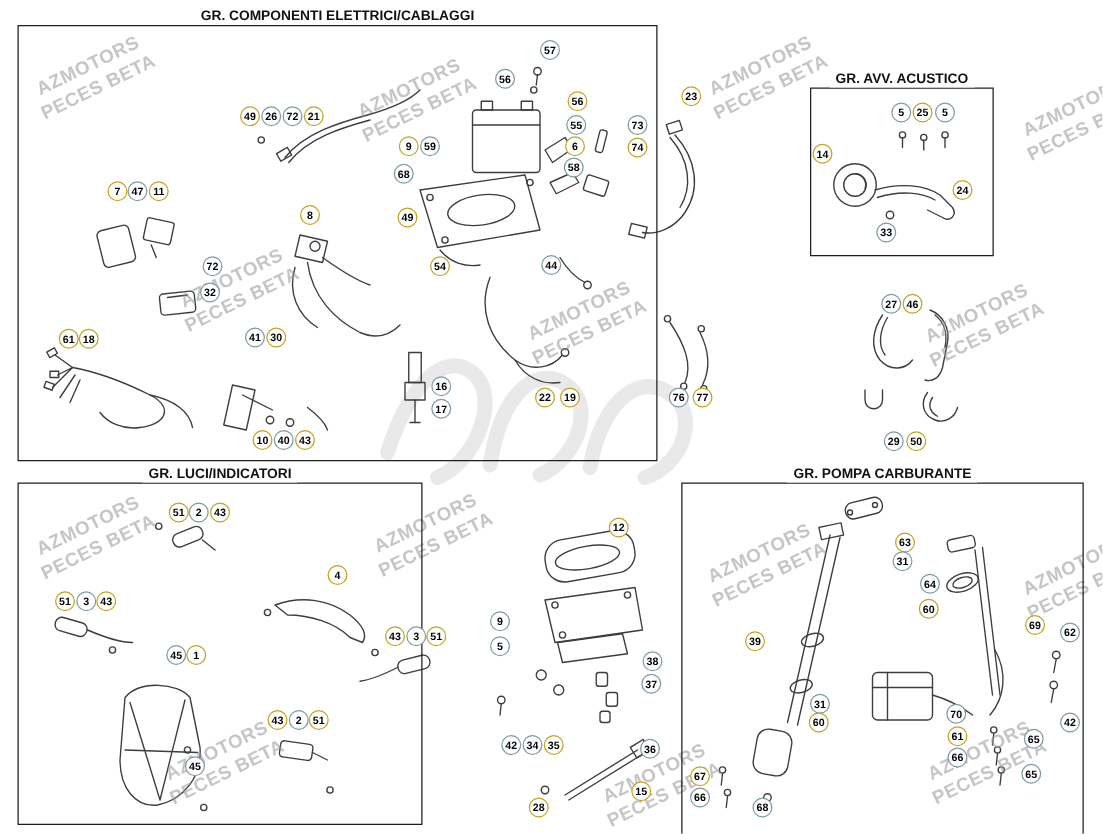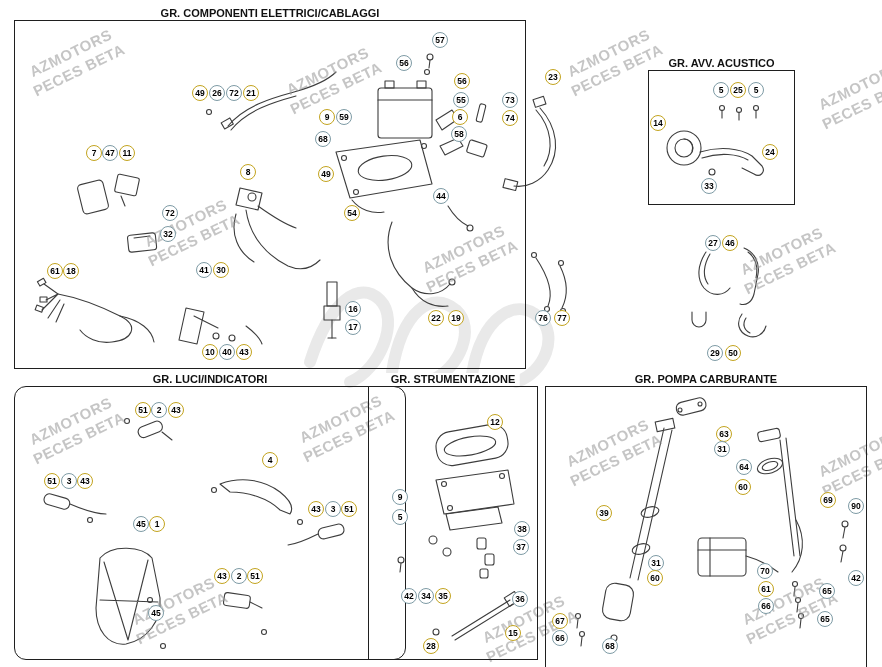--- a/index.html
+++ b/index.html
@@ -5,21 +5,21 @@
   html,body{margin:0;padding:0;background:#fff;}
   #page{
     position:relative;width:882px;height:667px;background:#ffffff;
     overflow:hidden;font-family:"Liberation Sans",sans-serif;
   }
   
   .panel{position:absolute;border:1px solid #1f1f1f;box-sizing:border-box;background:transparent;z-index:4;}
   #panel-electrical{left:14px;top:20px;width:512px;height:349px;}
   #panel-horn{left:648px;top:70px;width:147px;height:135px;}
   #panel-accessories{left:648px;top:218px;width:147px;height:147px;}
-  #panel-lights{left:14px;top:386px;width:392px;height:274px;border-radius:12px;}
+  #panel-lights{left:14px;top:386px;width:324px;height:274px;}
   #panel-instruments{left:368px;top:386px;width:170px;height:274px;}
   #panel-fuelpump{left:545px;top:386px;width:322px;height:296px;}
   .panel-title{
     position:absolute;top:-14px;left:50%;transform:translateX(-50%);
     background:#fff;padding:0 5px;font-size:11px;font-weight:bold;color:#111;
     white-space:nowrap;line-height:13px;z-index:6;
   }
   
   #lineart{position:absolute;left:0;top:0;z-index:2;}
   
@@ -256,23 +256,20 @@
 
   <div class="panel" id="panel-electrical">
     <div class="panel-title">GR. COMPONENTI ELETTRICI/CABLAGGI</div>
   </div>
   <div class="panel" id="panel-horn">
     <div class="panel-title">GR. AVV. ACUSTICO</div>
   </div>
   <div class="panel" id="panel-lights">
     <div class="panel-title">GR. LUCI/INDICATORI</div>
   </div>
-  <div class="panel" id="panel-instruments">
-    <div class="panel-title">GR. STRUMENTAZIONE</div>
-  </div>
   <div class="panel" id="panel-fuelpump">
     <div class="panel-title">GR. POMPA CARBURANTE</div>
   </div>
 
   <div id="callout-layer">
       <div class="callout ct" style="left: 440px; top: 40px;">57</div>
       <div class="callout ct" style="left: 404px; top: 63px;">56</div>
       <div class="callout cy" style="left: 462px; top: 81px;">56</div>
       <div class="callout ct" style="left: 461px; top: 100px;">55</div>
       <div class="callout cy" style="left: 460px; top: 117px;">6</div>
@@ -286,21 +283,21 @@
       <div class="callout cy" style="left: 251px; top: 93px;">21</div>
       <div class="callout cy" style="left: 327px; top: 117px;">9</div>
       <div class="callout ct" style="left: 344px; top: 117px;">59</div>
       <div class="callout ct" style="left: 323px; top: 139px;">68</div>
       <div class="callout cy" style="left: 326px; top: 174px;">49</div>
       <div class="callout cy" style="left: 94px; top: 153px;">7</div>
       <div class="callout ct" style="left: 110px; top: 153px;">47</div>
       <div class="callout cy" style="left: 127px; top: 153px;">11</div>
       <div class="callout cy" style="left: 248px; top: 172px;">8</div>
       <div class="callout cy" style="left: 352px; top: 213px;">54</div>
-      <div class="callout ct" style="left: 441px; top: 196px;">44</div>
+      <div class="callout ct" style="left: 441px; top: 212px;">44</div>
       <div class="callout ct" style="left: 170px; top: 213px;">72</div>
       <div class="callout ct" style="left: 168px; top: 234px;">32</div>
       <div class="callout ct" style="left: 204px; top: 270px;">41</div>
       <div class="callout cy" style="left: 221px; top: 270px;">30</div>
       <div class="callout cy" style="left: 55px; top: 271px;">61</div>
       <div class="callout cy" style="left: 71px; top: 271px;">18</div>
       <div class="callout ct" style="left: 353px; top: 309px;">16</div>
       <div class="callout ct" style="left: 353px; top: 327px;">17</div>
       <div class="callout cy" style="left: 436px; top: 318px;">22</div>
       <div class="callout cy" style="left: 456px; top: 318px;">19</div>
@@ -344,21 +341,21 @@
       <div class="callout ct" style="left: 409px; top: 596px;">42</div>
       <div class="callout ct" style="left: 426px; top: 596px;">34</div>
       <div class="callout cy" style="left: 443px; top: 596px;">35</div>
       <div class="callout cy" style="left: 513px; top: 633px;">15</div>
       <div class="callout cy" style="left: 431px; top: 646px;">28</div>
       <div class="callout cy" style="left: 724px; top: 434px;">63</div>
       <div class="callout ct" style="left: 722px; top: 449px;">31</div>
       <div class="callout ct" style="left: 744px; top: 467px;">64</div>
       <div class="callout cy" style="left: 743px; top: 487px;">60</div>
       <div class="callout cy" style="left: 828px; top: 500px;">69</div>
-      <div class="callout ct" style="left: 856px; top: 506px;">90</div>
+      <div class="callout ct" style="left: 856px; top: 506px;">62</div>
       <div class="callout cy" style="left: 604px; top: 513px;">39</div>
       <div class="callout ct" style="left: 656px; top: 563px;">31</div>
       <div class="callout cy" style="left: 655px; top: 578px;">60</div>
       <div class="callout ct" style="left: 765px; top: 571px;">70</div>
       <div class="callout cy" style="left: 766px; top: 589px;">61</div>
       <div class="callout ct" style="left: 766px; top: 606px;">66</div>
       <div class="callout ct" style="left: 856px; top: 578px;">42</div>
       <div class="callout ct" style="left: 827px; top: 591px;">65</div>
       <div class="callout ct" style="left: 825px; top: 619px;">65</div>
       <div class="callout cy" style="left: 560px; top: 621px;">67</div>

